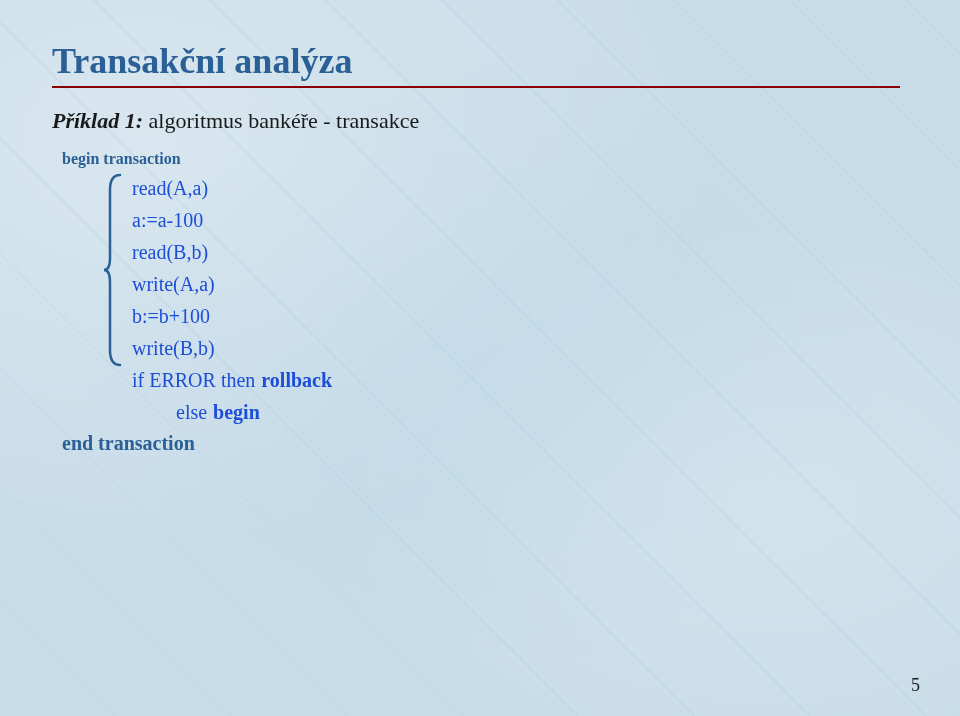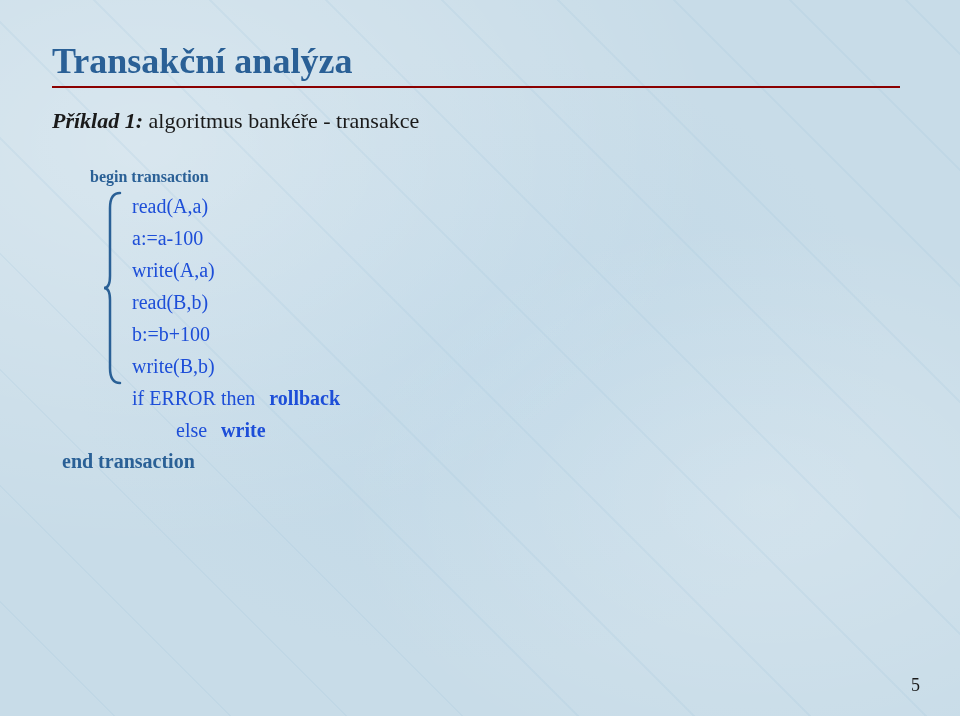--- a/index.html
+++ b/index.html
@@ -59,40 +59,39 @@
     .title-underline {
       height: 2px;
       background-color: #8b0000;
       width: 100%;
       margin-bottom: 20px;
     }
 
     .subtitle {
       font-size: 22px;
       color: #1a1a1a;
-      margin-bottom: 34px;
+      margin-bottom: 16px;
       font-family: 'Times New Roman', Times, serif;
     }
 
     .subtitle .bold-italic {
       font-weight: bold;
       font-style: italic;
     }
 
     .begin-transaction {
       font-weight: bold;
       color: #2a6096;
       margin-bottom: 2px;
       margin-left: -20px;
     }
 
     .keyword-bold {
       font-weight: bold;
       color: #2a6096;
-      margin-left: 8px;
     }
 
     .end-transaction {
       font-size: 20px;
       color: #2a6096;
       margin-left: -20px;
       margin-top: 4px;
     }
 
     .page-number {
@@ -179,33 +178,33 @@
 
         <div class="brace-wrapper">
           <svg class="brace-svg" width="22" height="200" viewBox="0 0 22 200">
             <path d="M18,5 Q8,5 8,20 L8,88 Q8,100 2,100 Q8,100 8,112 L8,180 Q8,195 18,195" fill="none" stroke="#2a6096" stroke-width="2.5" stroke-linecap="round"></path>
           </svg>
         </div>
 
         <div class="lines-wrapper">
           <span class="code-row">read(A,a)</span>
           <span class="code-row">a:=a-100</span>
+          <span class="code-row">read(B,b)</span>
           <span class="code-row">write(A,a)</span>
-          <span class="code-row">read(B,b)</span>
           <span class="code-row">b:=b+100</span>
           <span class="code-row">write(B,b)</span>
 
           <div class="if-row">
             <span class="code-row">if  ERROR  then</span>
             <span class="code-row keyword-bold">rollback</span>
           </div>
 
           <div class="else-row">
             <span class="code-row">else</span>
-            <span class="code-row keyword-bold">write</span>
+            <span class="code-row keyword-bold">begin</span>
           </div>
         </div>
       </div>
 
       <div class="end-transaction keyword-bold">end transaction</div>
 
     </div>
   </div>
 
   <div class="page-number">5</div>

